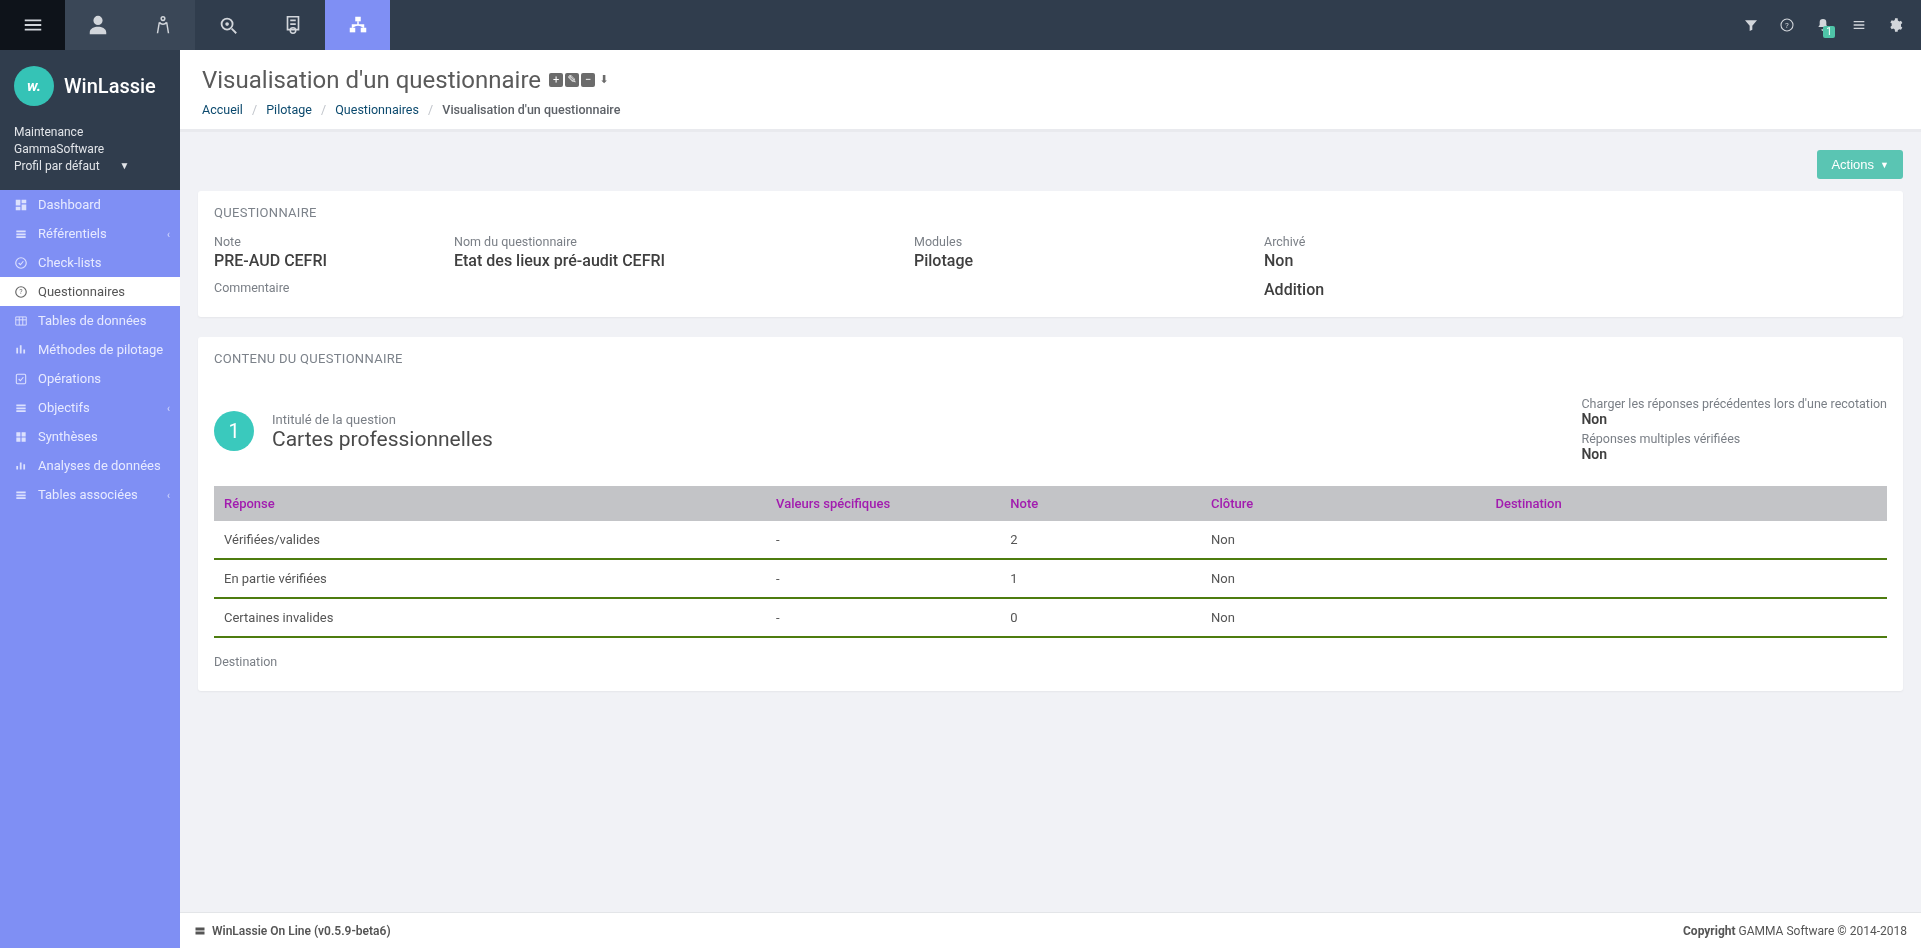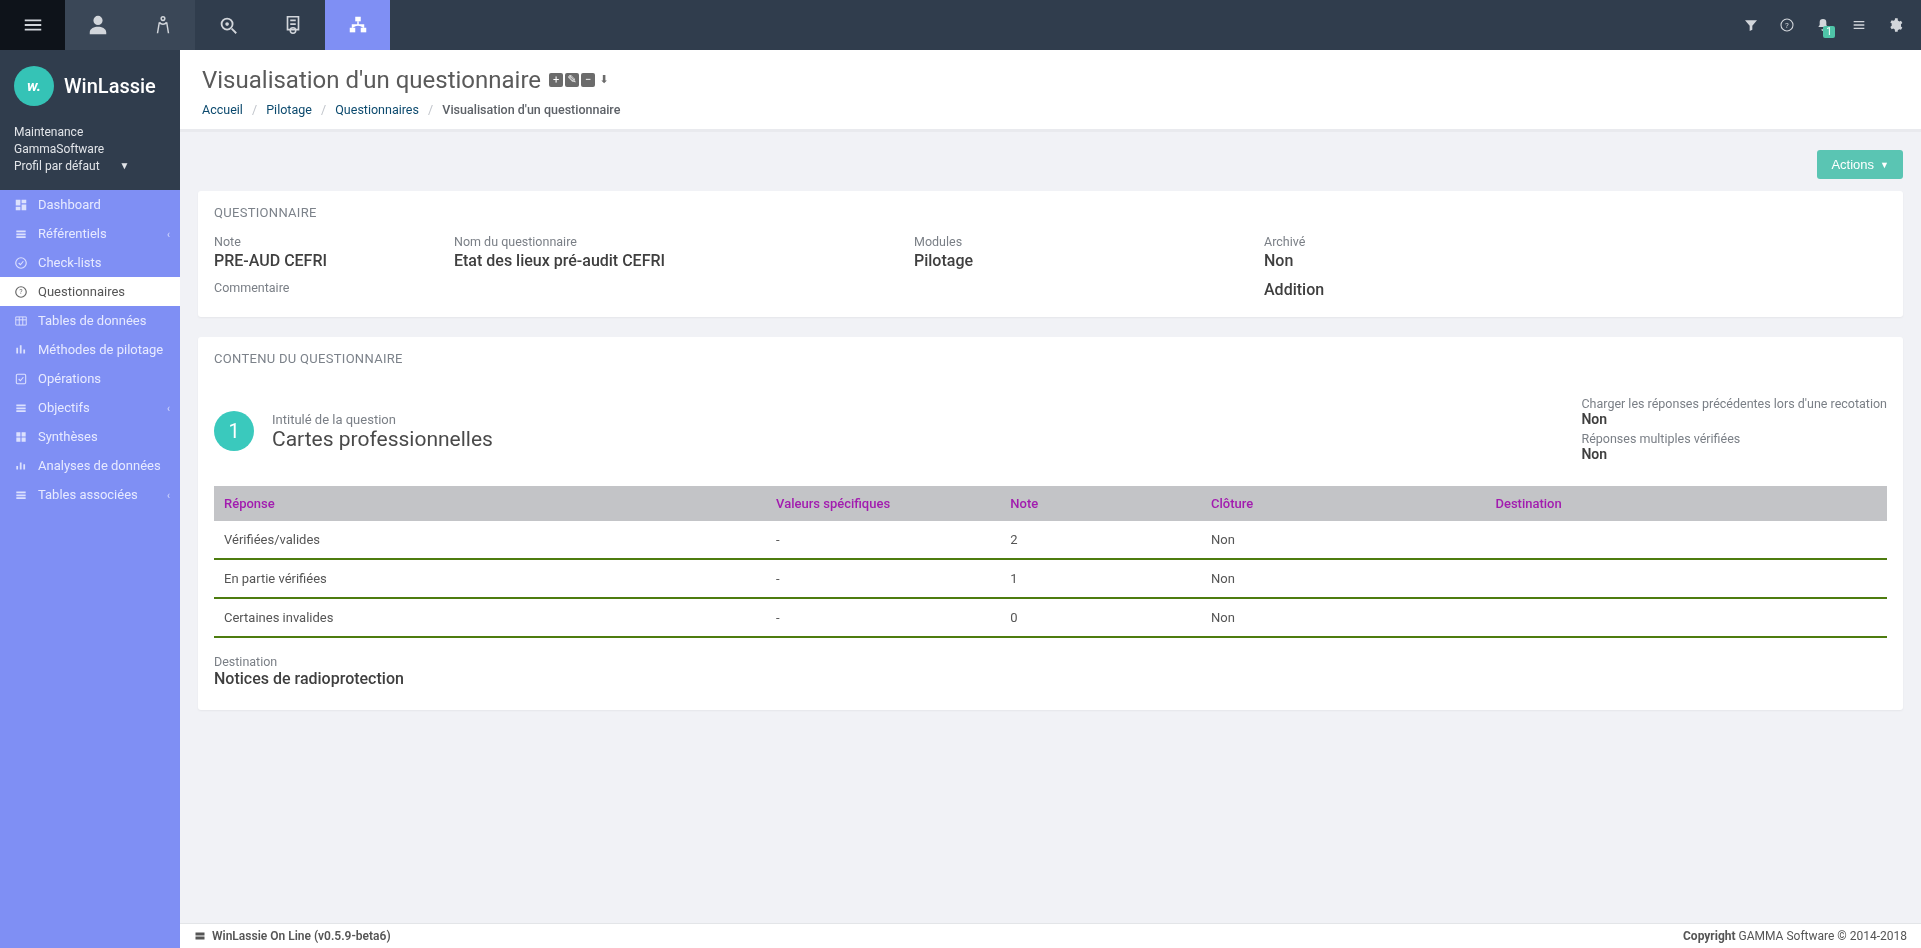--- a/index.html
+++ b/index.html
@@ -213,21 +213,21 @@
     font-size: 13px;
     color: #555;
   }
   table.resp th:first-child, table.resp td:first-child { padding-left: 10px; }
 
   .dest-block { padding: 16px 0 4px; }
 
   
   .footer {
     position: fixed; left: 180px; right: 0; bottom: 0;
-    height: 25px;
+    height: 36px;
     background: #fff;
     border-top: 1px solid #e3e5e8;
     display: flex; align-items: center;
     padding: 0 14px;
     font-size: 12px;
     color: #555;
     z-index: 10;
   }
   .footer .fl { display: flex; align-items: center; gap: 6px; font-weight: 600; }
   .footer .fl svg { width: 12px; height: 12px; fill: #555; }
@@ -508,21 +508,20 @@
                 <td>-</td>
                 <td>0</td>
                 <td>Non</td>
                 <td></td>
               </tr>
             </tbody>
         </table>
 
         <div class="dest-block">
           <div class="lab" style="font-size:12.5px;color:#7a7f86">Destination</div>
-          <div class="val" style="font-size:16px;font-weight:500;color:#3f3f3f">Notices de radioprotection</div>
         </div>
       </div>
     </div>
   </div>
 </div>
 
 <div class="footer">
   <div class="fl">
     <svg viewBox="0 0 24 24">
         <rect x="3" y="5" width="18" height="6"></rect>

